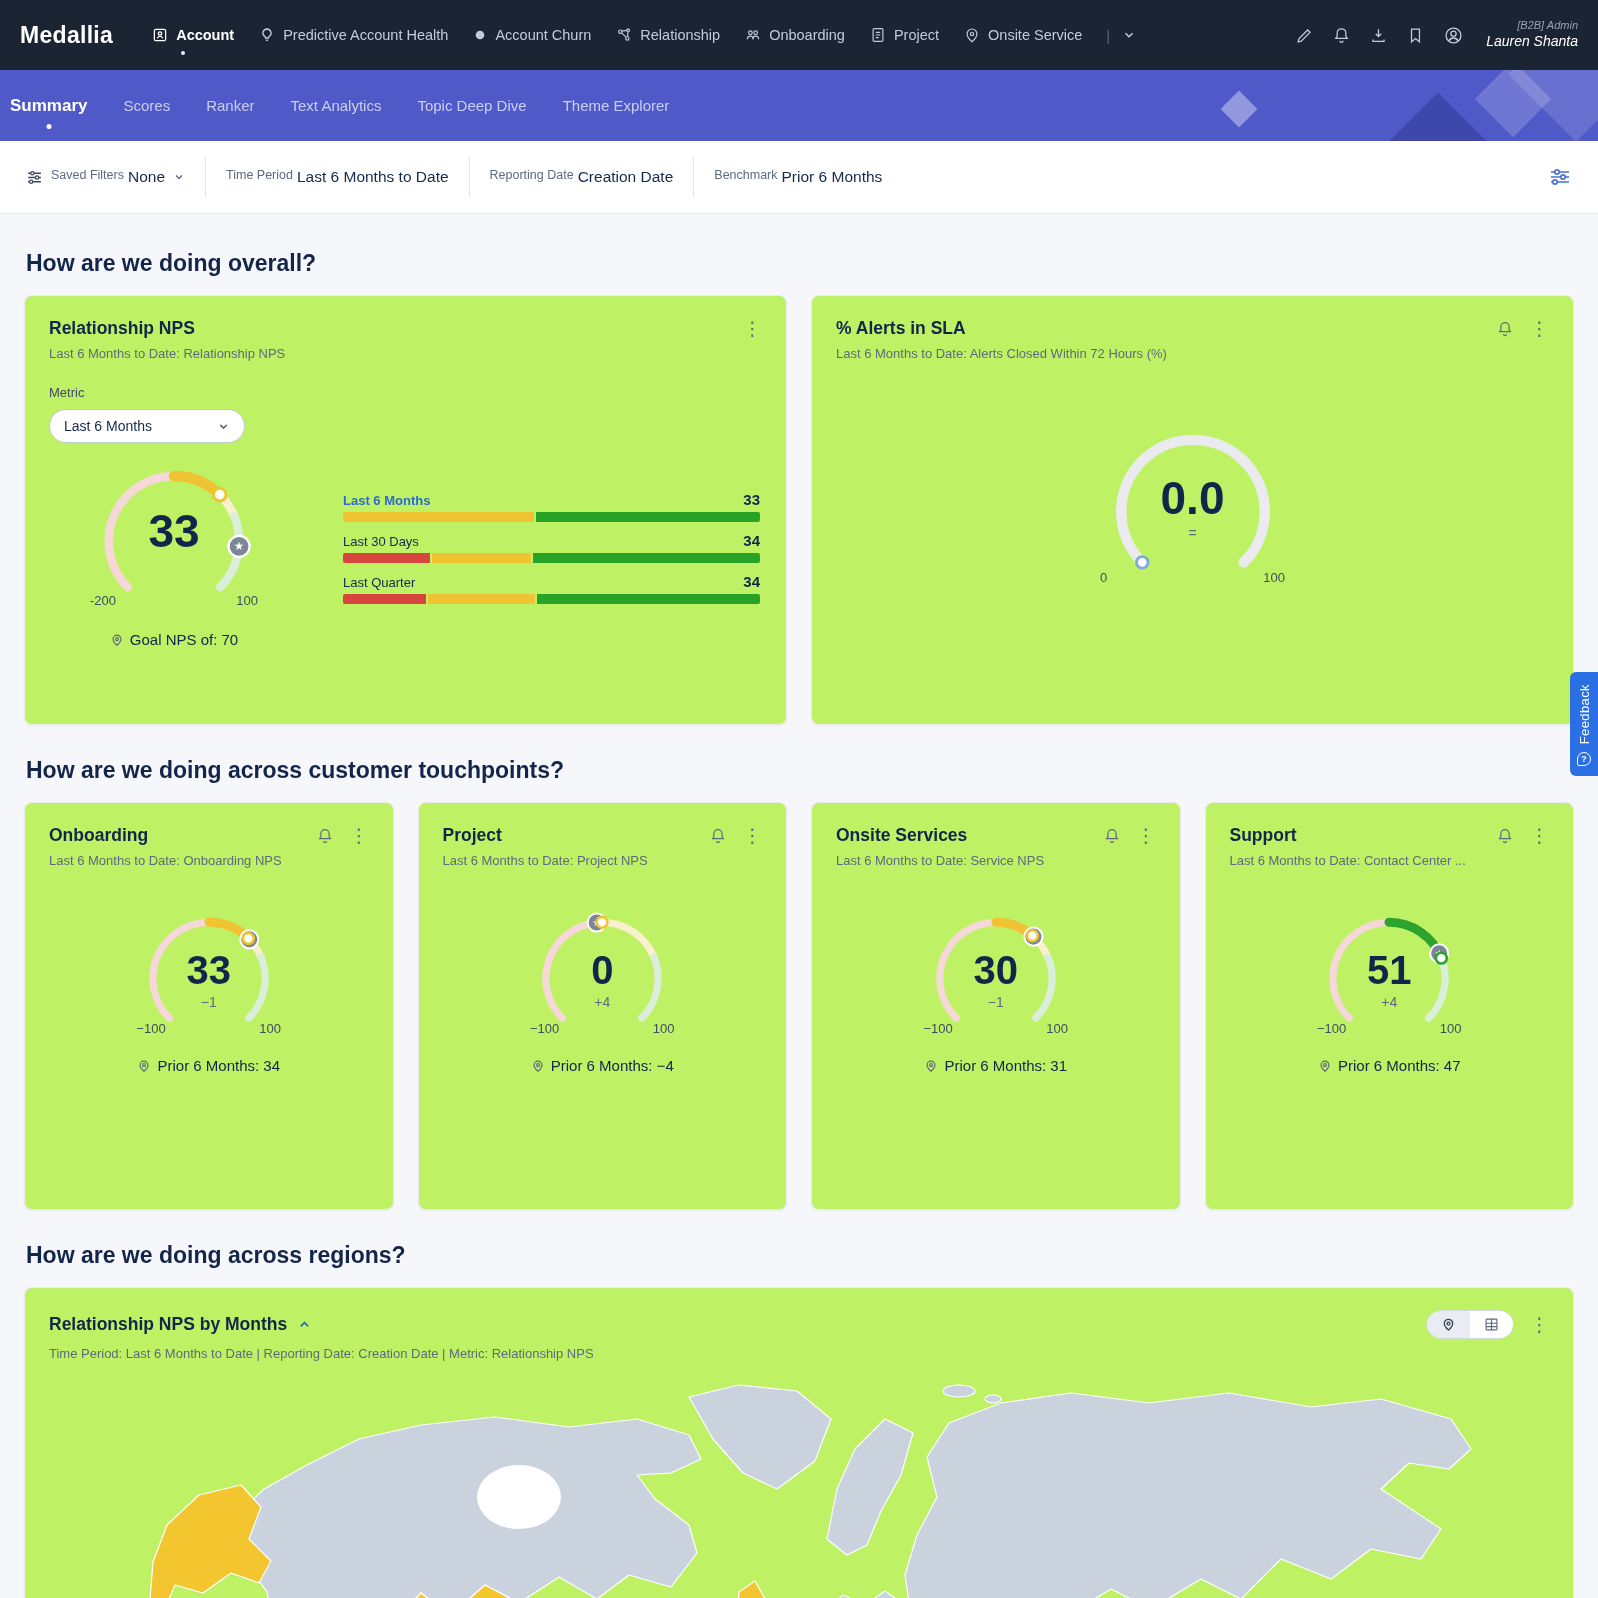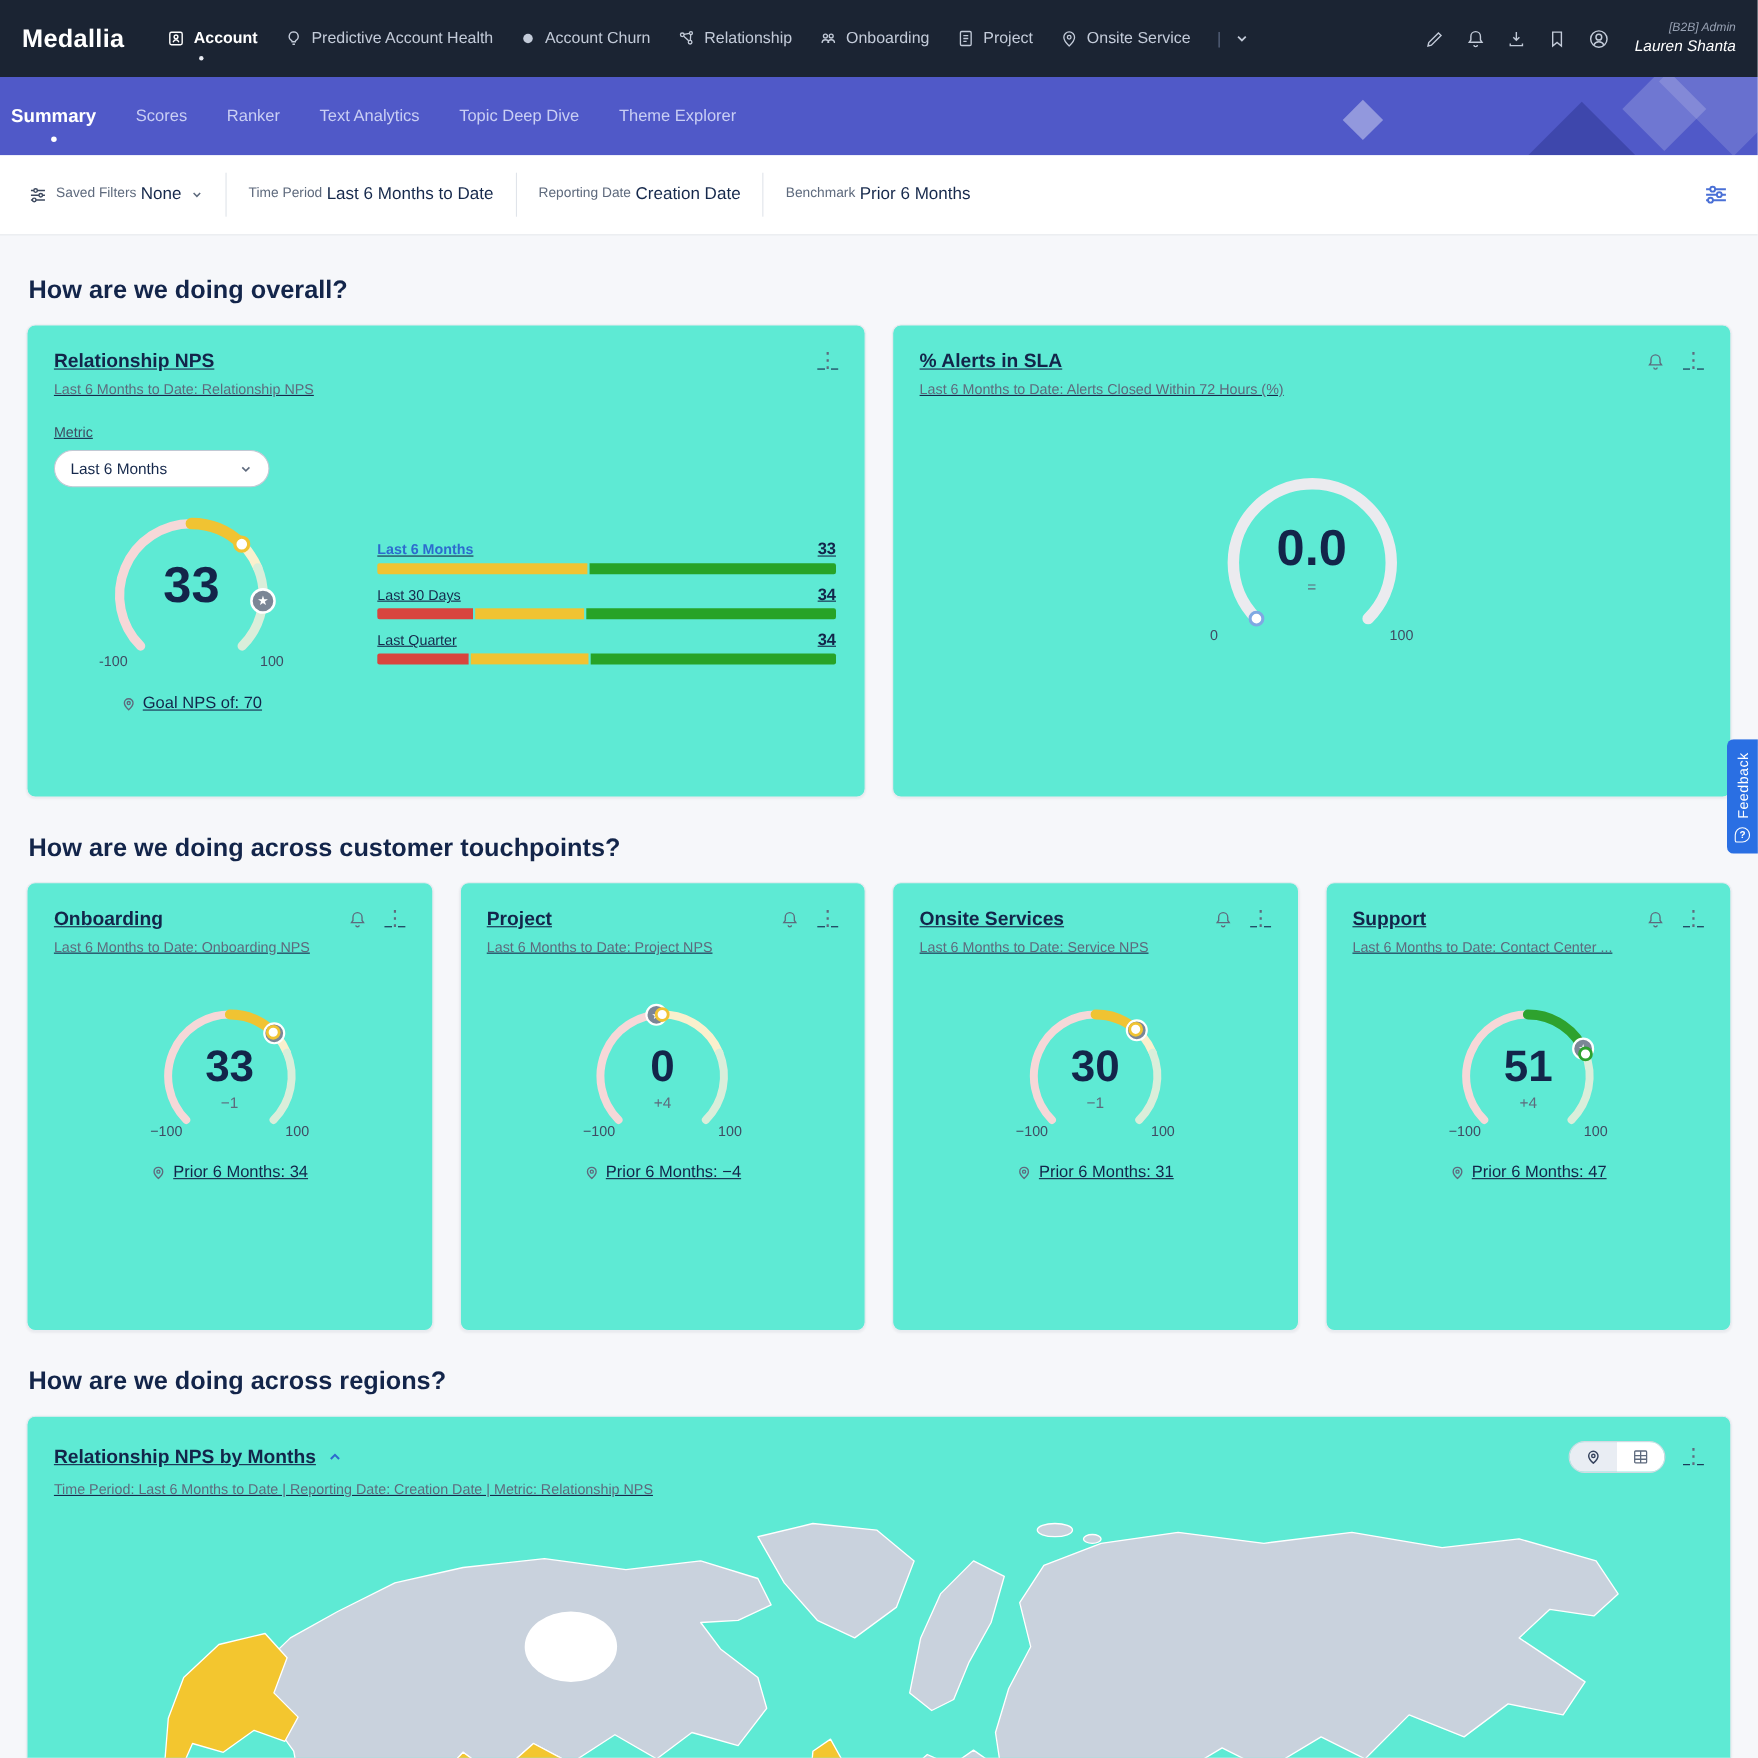--- a/index.html
+++ b/index.html
@@ -51,22 +51,22 @@
   .fcol { display: flex; flex-direction: row; gap: 4px; }
   .flabel { font-size: 12.5px; color: #5e6a7d; }
   .fvalue { font-size: 15.5px; color: #16294c; display: flex; align-items: center; gap: 8px; cursor: pointer; }
   .fdiv { width: 1px; height: 40px; background: #e0e4ea; margin: 0 20px; }
   .filter-right { margin-left: auto; cursor: pointer; color: #4a70d6; }
 
   
   .content { padding: 4px 24px 0 24px; }
   .section-h { font-size: 23px; font-weight: bold; color: #13254a; margin: 32px 2px 18px 2px; }
   .card {
-    background: #5eead4; border: 1px solid #e8ebf0; border-radius: 8px;
-    box-shadow: 0 1px 2px rgba(16,24,40,.05); padding: 22px 24px; text-decoration: underline;
+    background: #bef264; border: 1px solid #e8ebf0; border-radius: 8px;
+    box-shadow: 0 1px 2px rgba(16,24,40,.05); padding: 22px 24px;
   }
   .row { display: flex; gap: 24px; }
   .row > .card { flex: 1 1 0; }
   .row-overall .card { min-height: 430px; }
   .row-touch .card { min-height: 408px; display: flex; flex-direction: column; }
   .card-head { display: flex; align-items: center; gap: 8px; }
   .card-title { font-size: 17.5px; font-weight: bold; color: #13254a; }
   .head-icons { margin-left: auto; display: flex; align-items: center; gap: 16px; color: #5e6a7d; }
   .kebab { font-size: 19px; color: #5e6a7d; cursor: pointer; line-height: 1; }
   .card-sub { font-size: 13px; color: #5e6a7d; margin-top: 7px; }
@@ -350,21 +350,21 @@
                 <path d="M 152.28053101569978 56.27362719336443 A 62 62 0 0 1 138.84062043356596 123.84062043356595" fill="none" stroke="#daeeda" stroke-width="8" stroke-linecap="round"></path>
                 <path d="M 95 18 A 62 62 0 0 1 138.49494839779305 35.81641182663727" fill="none" stroke="#f0c332" stroke-width="10" stroke-linecap="round"></path>
                 <circle cx="156.80887469145392" cy="84.86446393512638" r="10" fill="#7b8696" stroke="#fff" stroke-width="2.2"></circle>
                 <text x="156.80887469145392" y="88.66446393512638" fill="#fff" font-size="11" text-anchor="middle">★</text>
                 <circle cx="138.49494839779305" cy="35.81641182663727" r="6" fill="#fff" stroke="#f0c332" stroke-width="2.8"></circle>
               </svg>
             <div class="g-overlay">
               <div class="g-value">33</div>
 
             </div>
-            <span class="g-min">-100</span>
+            <span class="g-min">-200</span>
             <span class="g-max">100</span>
           </div>
           <div class="bench-line">
             <span class="pin">
               <svg width="14" height="14" viewBox="0 0 16 16" fill="none" stroke="currentColor" stroke-width="1.4">
                   <path d="M8 14S3.5 10 3.5 7a4.5 4.5 0 0 1 9 0C12.5 10 8 14 8 14z"></path>
                   <circle cx="8" cy="7" r="1.6"></circle>
                 </svg>
             </span>
             <span>Goal NPS of: 70</span>

